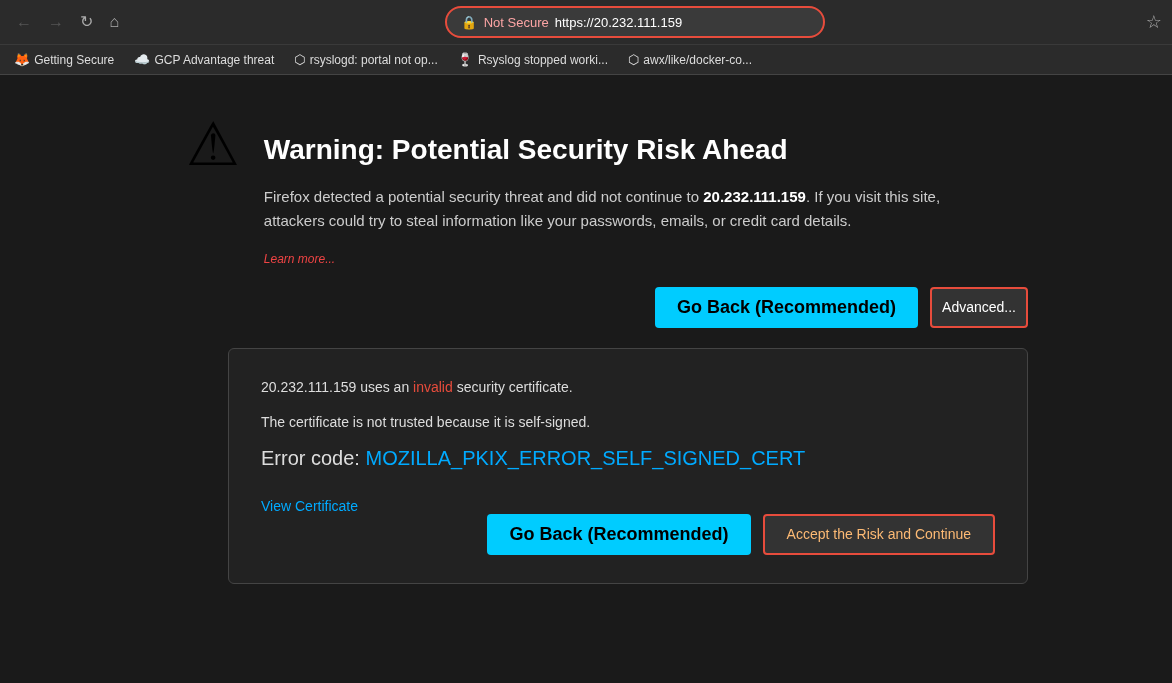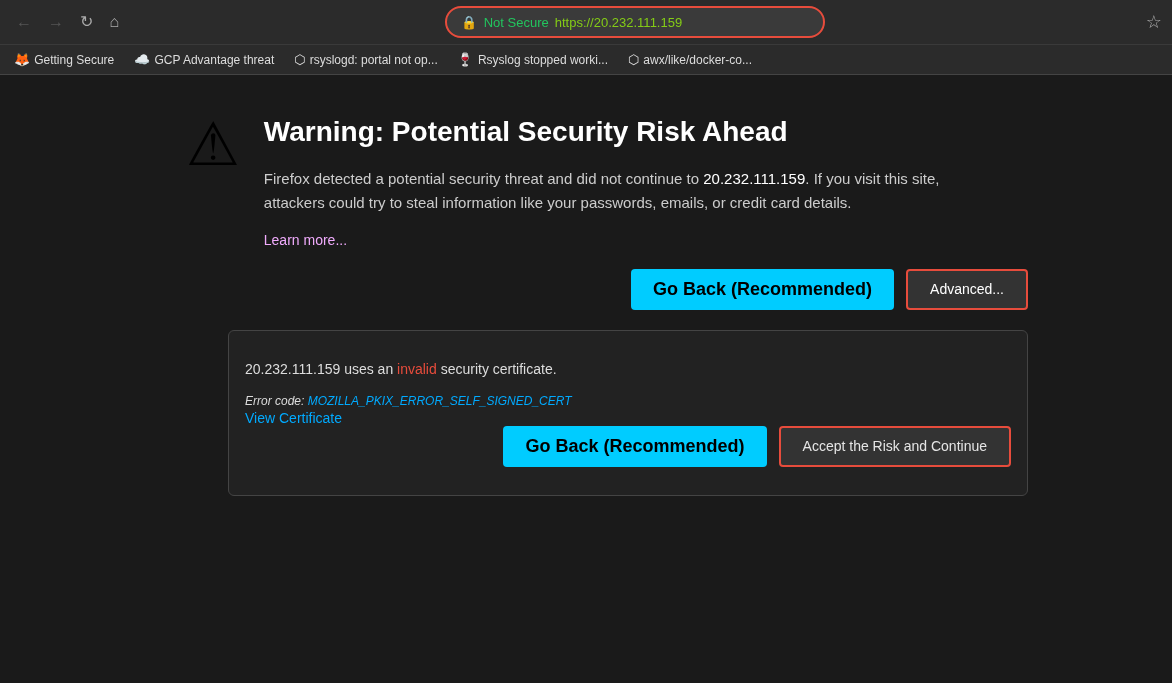--- a/index.html
+++ b/index.html
@@ -56,27 +56,27 @@
       width: 380px;
       height: 32px;
     }
 
     .lock-icon {
       font-size: 13px;
       color: #ccc;
     }
 
     .not-secure-label {
-      color: #22c55e;
+      color: #fca5a5;
       font-size: 13px;
       white-space: nowrap;
     }
 
     .url-text {
-      color: #84cc16;
+      color: #ffffff;
       font-size: 13px;
     }
 
     .star-btn {
       background: none;
       border: none;
       color: #aaa;
       font-size: 18px;
       cursor: pointer;
       margin-left: auto;
@@ -139,39 +139,41 @@
     .warning-content {
       flex: 1;
     }
 
     .warning-title {
       color: #fff;
       font-size: 28px;
       font-weight: bold;
       margin-bottom: 18px;
       line-height: 1.2;
+      margin-top: 18px;
     }
 
     .warning-description {
       color: #ccc;
       font-size: 15px;
       line-height: 1.6;
       margin-bottom: 16px;
     }
 
     .warning-description strong {
       color: #fff;
-      font-weight: normal;
+      font-weight: bold;
     }
 
     .learn-more-link {
-      color: #f0abfc;
-      font-size: 14px;
+      color: #ef4444;
+      font-size: 12px;
       text-decoration: none;
       cursor: pointer;
+      font-style: italic;
     }
 
     
     .action-buttons {
       display: flex;
       justify-content: flex-end;
       gap: 12px;
       width: 100%;
       max-width: 800px;
       margin-bottom: 20px;
@@ -186,53 +188,52 @@
       font-size: 18px;
       font-weight: bold;
       border-radius: 4px;
       cursor: pointer;
     }
 
     .btn-advanced {
       background: #333;
       color: #fff;
       border: 2px solid #e74c3c;
-      padding: 10px 22px;
+      padding: 10px 10px;
       font-size: 14px;
       border-radius: 4px;
       cursor: pointer;
     }
 
     
     .advanced-panel {
       width: 100%;
       max-width: 800px;
       background: #222;
       border: 1px solid #444;
       border-radius: 6px;
-      padding: 28px 16px;
+      padding: 28px 32px;
       margin-left: 84px;
     }
 
     .cert-error-text {
       color: #ddd;
       font-size: 14px;
       margin-bottom: 14px;
       line-height: 1.5;
     }
 
     .cert-error-text .invalid {
       color: #e74c3c;
     }
 
     .error-code-line {
       color: #ddd;
-      font-size: 12px;
-      margin-bottom: 2px;
-      font-style: italic;
+      font-size: 20px;
+      margin-bottom: 28px;
     }
 
     .error-code-link {
       color: #0af;
       text-decoration: none;
       cursor: pointer;
     }
 
     .view-cert-link {
       color: #0af;
@@ -243,21 +244,21 @@
     }
 
     .panel-buttons {
       display: flex;
       justify-content: flex-end;
       gap: 12px;
     }
 
     .btn-accept {
       background: #333;
-      color: #e5e5e5;
+      color: #fdba74;
       border: 2px solid #e74c3c;
       padding: 10px 22px;
       font-size: 14px;
       border-radius: 4px;
       cursor: pointer;
     }
   </style>
 </head>
 <body>
 
@@ -320,20 +321,21 @@
 
   <div class="action-buttons">
     <button class="btn-go-back">Go Back (Recommended)</button>
     <button class="btn-advanced">Advanced...</button>
   </div>
 
   <div class="advanced-panel">
     <p class="cert-error-text">
       <span>20.232.111.159 uses an </span><span class="invalid">invalid</span><span> security certificate.</span>
     </p>
+    <p class="cert-error-text">The certificate is not trusted because it is self-signed.</p>
     <p class="error-code-line">
       <span>Error code: </span><a class="error-code-link" href="#">MOZILLA_PKIX_ERROR_SELF_SIGNED_CERT</a>
     </p>
     <a class="view-cert-link" href="#">View Certificate</a>
     <div class="panel-buttons">
       <button class="btn-go-back">Go Back (Recommended)</button>
       <button class="btn-accept">Accept the Risk and Continue</button>
     </div>
   </div>
 

